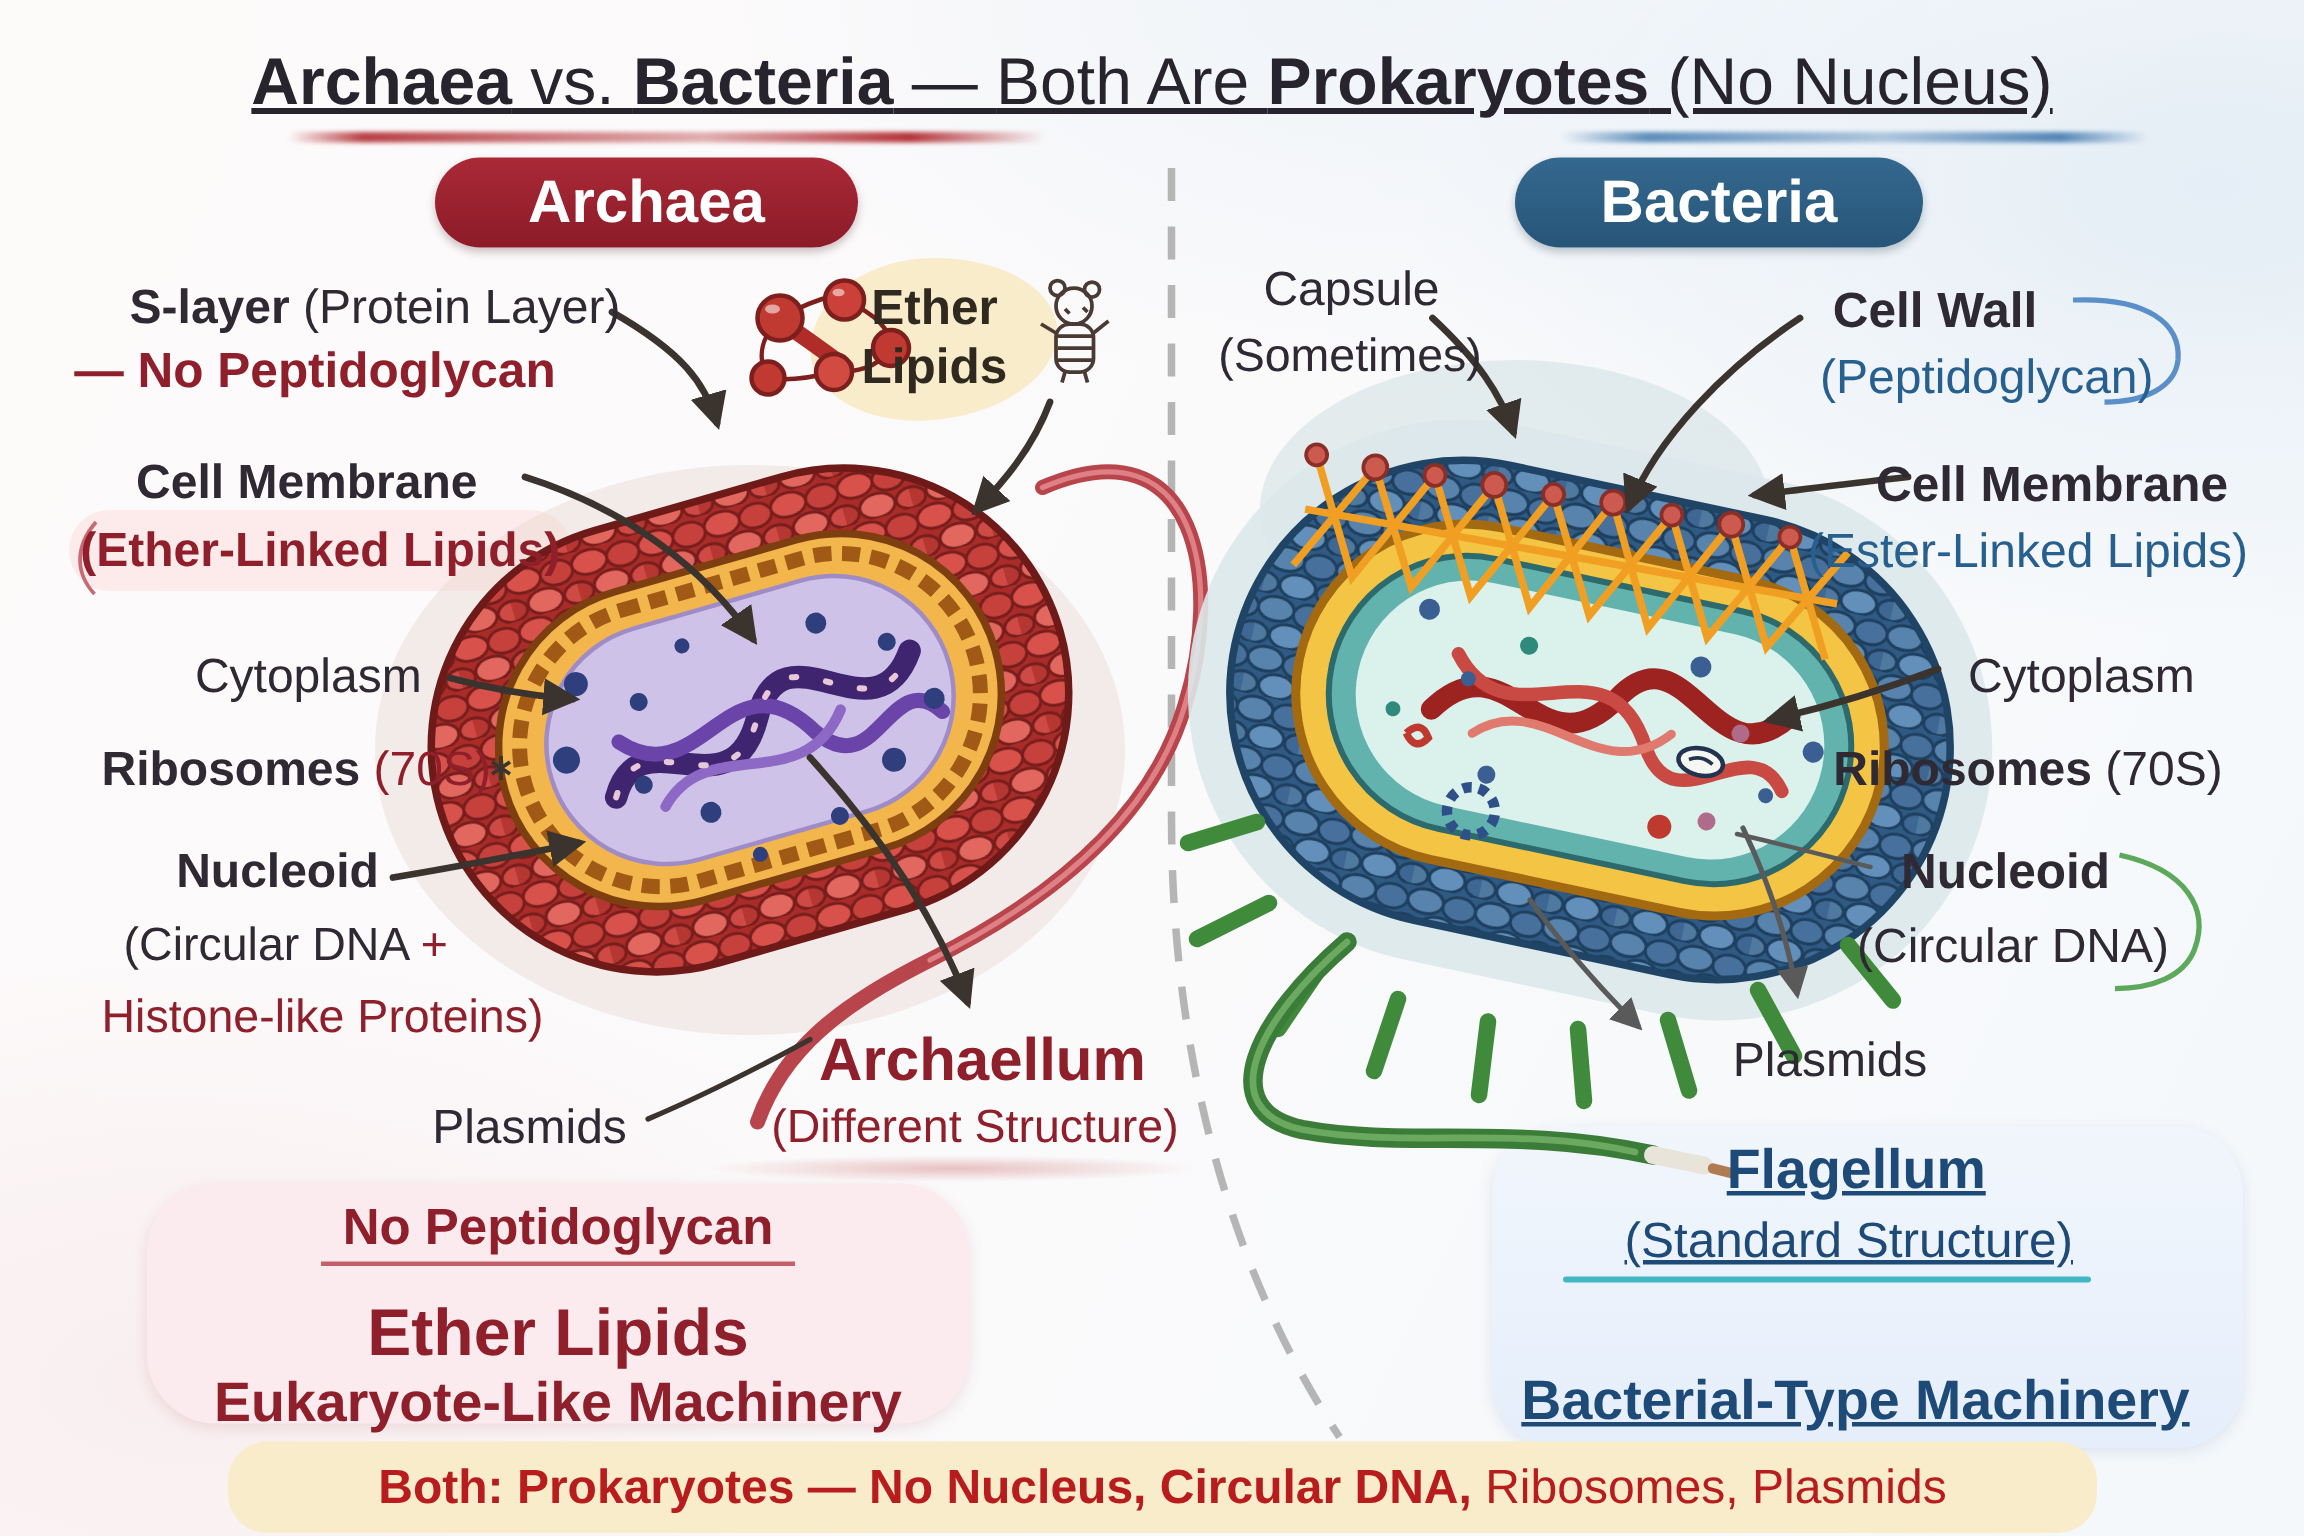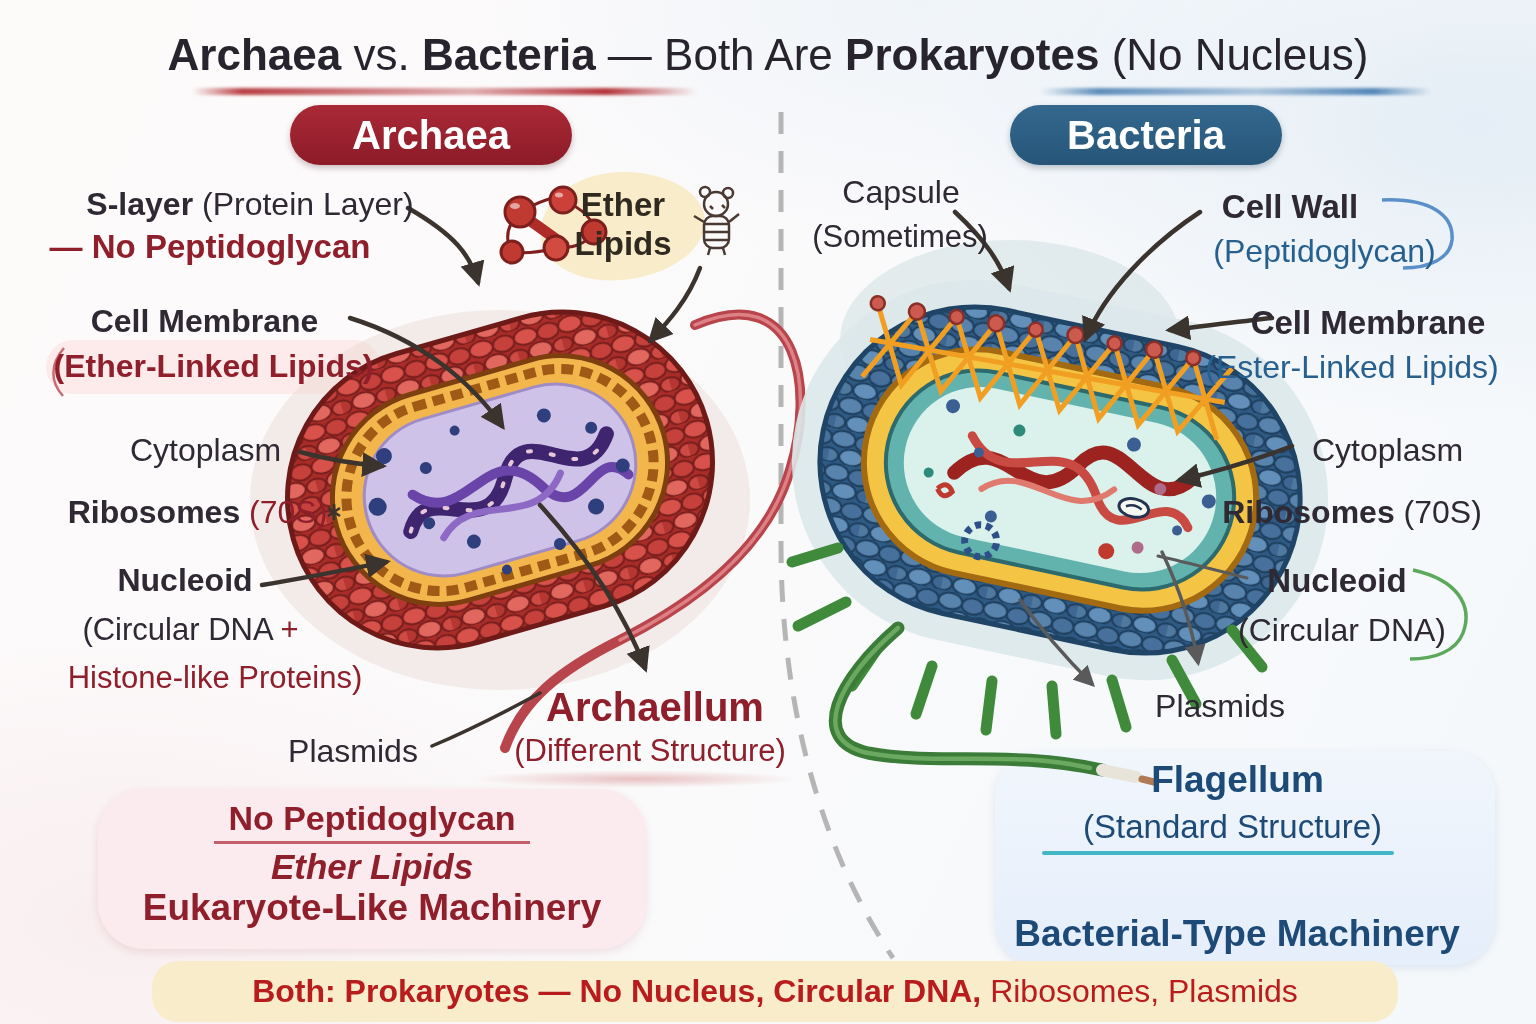--- a/index.html
+++ b/index.html
@@ -7,33 +7,33 @@
        font-family:"Liberation Sans","DejaVu Sans",sans-serif;}
   .stage{position:relative;width:1536px;height:1024px;
          background:
            radial-gradient(ellipse 900px 500px at 8% 90%, rgba(246,228,230,.55), transparent 60%),
            radial-gradient(ellipse 900px 500px at 96% 12%, rgba(222,234,244,.75), transparent 60%),
            radial-gradient(ellipse 700px 400px at 60% 0%, rgba(228,238,246,.5), transparent 65%),
            linear-gradient(115deg,#fdfafa 0%,#fbfafb 45%,#f4f8fb 100%);}
   .ctr{text-align:center;}
   .ink{color:#2e2933;}
   .dred{color:#8e1f2b;}
-  .navy{color:#1d4a77;}
+  .navy{color:#1d4a77;text-decoration:underline;}
   .blue{color:#27608f;}
   .b{font-weight:700;}
   svg.art{position:absolute;left:0;top:0;z-index:2;}
   .panel{position:absolute;z-index:1;}
   .txt{position:absolute;z-index:3;}
   .badge{position:absolute;z-index:3;text-align:center;color:#fff;font-weight:700;
          font-size:40px;line-height:60px;height:60px;border-radius:30px;
          box-shadow:0 3px 6px rgba(60,10,20,.25);}
   #badge-a{left:290px;top:105px;width:282px;background:linear-gradient(180deg,#aa2937,#8c1b28);}
   #badge-b{left:1010px;top:105px;width:272px;background:linear-gradient(180deg,#35688f,#265578);
            box-shadow:0 3px 6px rgba(10,40,60,.25);}
-  #title{left:0;right:0;top:30px;font-size:44px;color:#28242e;z-index:3;}
+  #title{left:0;right:0;top:30px;font-size:44px;color:#28242e;z-index:3;text-decoration:underline;}
   .ul{position:absolute;height:7px;border-radius:4px;filter:blur(1.5px);z-index:2;}
   #ul-red{left:192px;top:88px;width:505px;
     background:linear-gradient(90deg,rgba(172,32,38,0),rgba(172,32,38,.85) 10%,rgba(172,32,38,.35) 55%,rgba(172,32,38,.9) 82%,rgba(172,32,38,0));}
   #ul-blue{left:1040px;top:88px;width:392px;
     background:linear-gradient(90deg,rgba(58,116,172,0),rgba(58,116,172,.8) 15%,rgba(58,116,172,.35) 55%,rgba(58,116,172,.85) 85%,rgba(58,116,172,0));}
   #ether-blob{left:540px;top:172px;width:165px;height:108px;background:#f8ecca;
       border-radius:48% 52% 55% 45% / 55% 48% 52% 45%;transform:rotate(-3deg);}
   #ether-text{left:548px;top:186px;width:150px;font-size:33px;line-height:1.18;color:#30291f;}
   #pink-blob{left:46px;top:340px;width:335px;height:54px;border-radius:27px;background:#fdeaea;}
   #pink-box{left:98px;top:789px;width:548px;height:160px;border-radius:46px;background:#fcebee;
@@ -252,21 +252,21 @@
   <div class="txt ctr ink" style="left:108px;top:432px;width:195px;font-size:32px;">Cytoplasm</div>
   <div class="txt ctr" style="left:55px;top:494px;width:285px;font-size:32px;"><span class="b ink">Ribosomes</span><span class="dred"> (70S)</span></div>
   <div class="txt ctr ink b" style="left:100px;top:562px;width:170px;font-size:32px;">Nucleoid</div>
   <div class="txt ctr" style="left:48px;top:612px;width:285px;font-size:31px;"><span class="ink">(Circular DNA</span><span class="dred"> +</span></div>
   <div class="txt ctr dred" style="left:30px;top:660px;width:370px;font-size:31px;text-align:center;">Histone-like Proteins)</div>
   <div class="txt ctr ink" style="left:268px;top:733px;width:170px;font-size:32px;">Plasmids</div>
   <div class="txt ctr dred b" style="left:510px;top:685px;width:290px;font-size:40px;">Archaellum</div>
   <div class="txt ctr dred" style="left:480px;top:733px;width:340px;font-size:31px;">(Different Structure)</div>
   <div class="txt ctr dred" style="left:98px;top:799px;width:548px;">
     <div class="b" id="pink-box-l1" style="font-size:34px;"><span>No Peptidoglycan</span></div>
-    <div class="b" style="font-size:35px;margin-top:9px;font-style:italic;">Ether Lipids</div>
+    <div class="b" style="font-size:44px;margin-top:26px;">Ether Lipids</div>
     <div class="b" style="font-size:37px;margin-top:0;">Eukaryote-Like Machinery</div>
   </div>
 
   <div class="txt ctr ink" style="left:806px;top:174px;width:190px;font-size:32px;">Capsule</div>
   <div class="txt ctr ink" style="left:790px;top:219px;width:220px;font-size:31px;">(Sometimes)</div>
   <div class="txt ctr ink b" style="left:1205px;top:188px;width:170px;font-size:33px;">Cell Wall</div>
   <div class="txt ctr blue" style="left:1182px;top:233px;width:285px;font-size:32px;">(Peptidoglycan)</div>
   <div class="txt ctr ink b" style="left:1240px;top:304px;width:256px;font-size:33px;">Cell Membrane</div>
   <div class="txt ctr blue" style="left:1196px;top:349px;width:312px;font-size:32px;">(Ester-Linked Lipids)</div>
   <div class="txt ctr ink" style="left:1290px;top:432px;width:195px;font-size:32px;">Cytoplasm</div>

